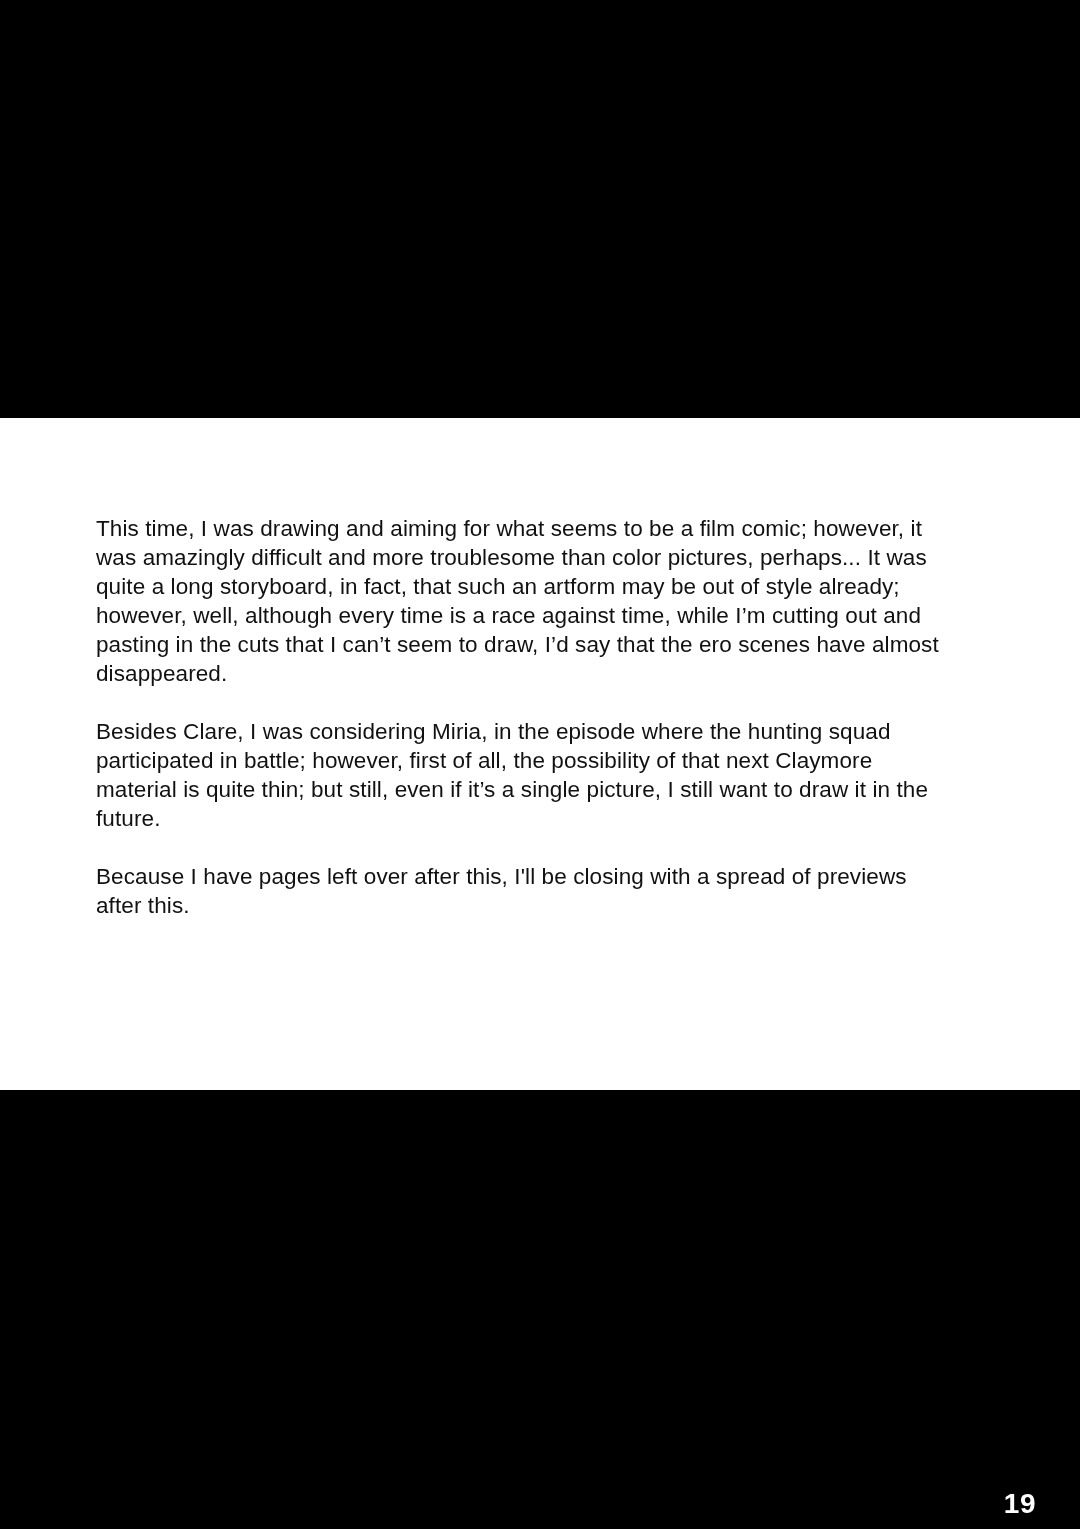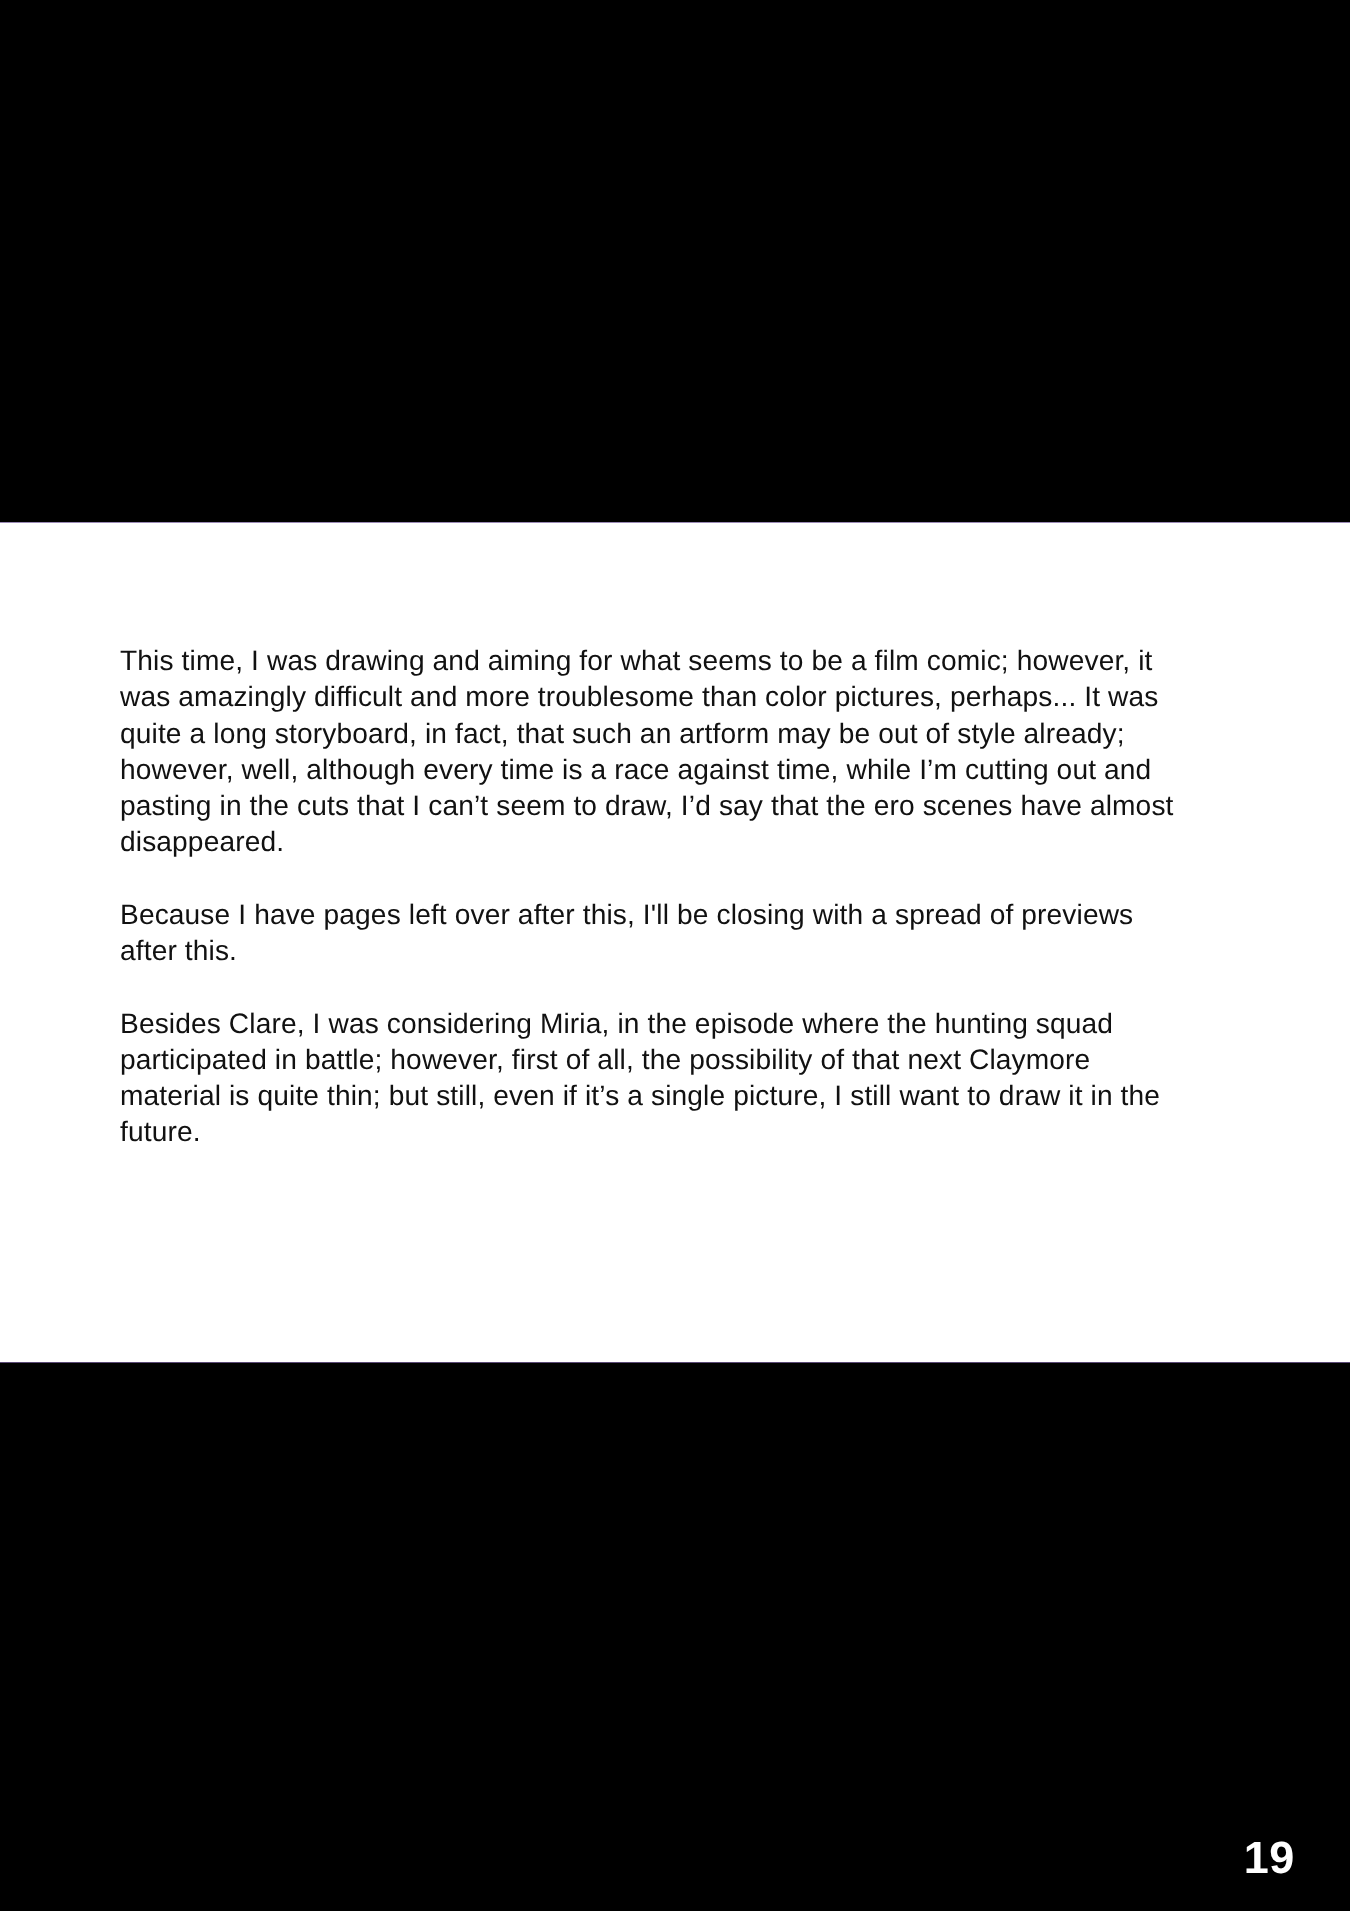--- a/index.html
+++ b/index.html
@@ -10,21 +10,21 @@
   body {
     width: 1080px;
     height: 1529px;
     position: relative;
     font-family: "Liberation Sans", sans-serif;
     overflow: hidden;
   }
   .page {
     position: absolute;
     inset: 0;
-    background: #6d28d9;
+    background: #b91c1c;
     border-radius: 12px;
   }
   .top-band {
     position: absolute;
     left: 0;
     top: 0;
     width: 1080px;
     height: 418px;
     background: #000000;
   }
@@ -53,37 +53,37 @@
     margin: 0 0 29px 0;
     letter-spacing: 0.1px;
     max-width: 860px;
   }
   .para:last-child {
     margin-bottom: 0;
   }
   .page-number {
     position: absolute;
     right: 44px;
-    bottom: 22px;
+    bottom: 9px;
     color: #ffffff;
-    font-size: 36px;
+    font-size: 28px;
     font-weight: 700;
     letter-spacing: 0.5px;
   }
 </style>
 </head>
 <body>
 
 <div class="page">
 
   <div class="top-band"></div>
 
   <div class="text-panel">
     <p class="para">This time, I was drawing and aiming for what seems to be a film comic; however, it was amazingly difficult and more troublesome than color pictures, perhaps... It was quite a long storyboard, in fact, that such an artform may be out of style already; however, well, although every time is a race against time, while I’m cutting out and pasting in the cuts that I can’t seem to draw, I’d say that the ero scenes have almost disappeared.</p>
+    <p class="para">Besides Clare, I was considering Miria, in the episode where the hunting squad participated in battle; however, first of all, the possibility of that next Claymore material is quite thin; but still, even if it’s a single picture, I still want to draw it in the future.</p>
     <p class="para">Because I have pages left over after this, I'll be closing with a spread of previews after this.</p>
-    <p class="para">Besides Clare, I was considering Miria, in the episode where the hunting squad participated in battle; however, first of all, the possibility of that next Claymore material is quite thin; but still, even if it’s a single picture, I still want to draw it in the future.</p>
   </div>
 
   <div class="bottom-band"></div>
 
   <div class="page-number">19</div>
 
 </div>
 
 </body></html>

